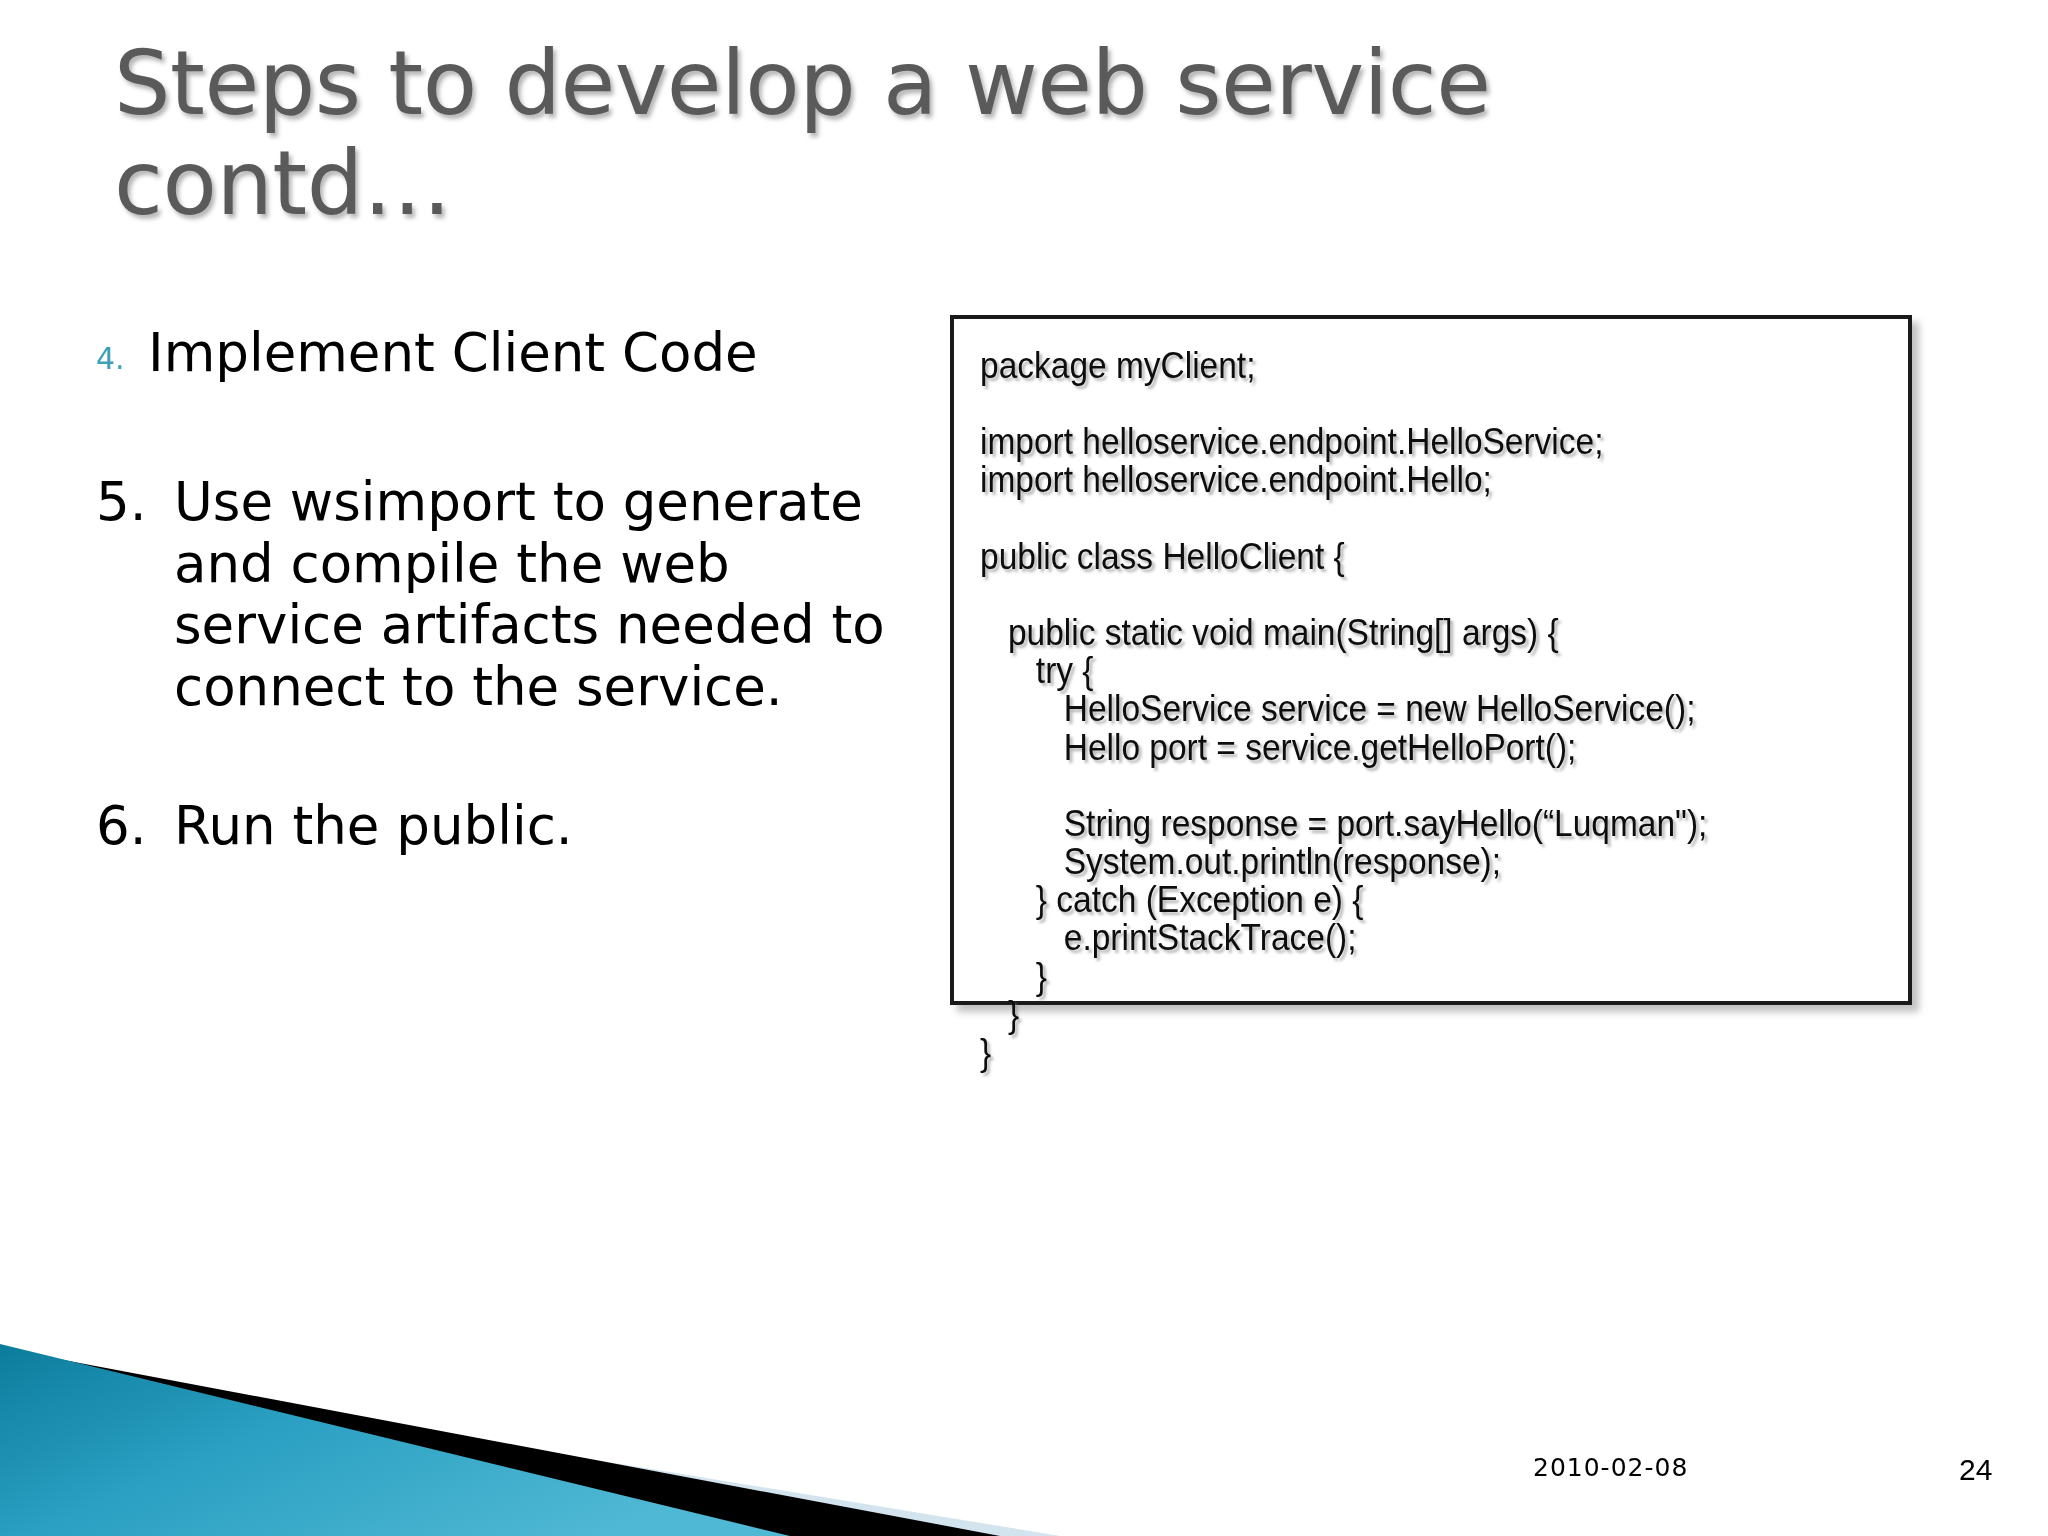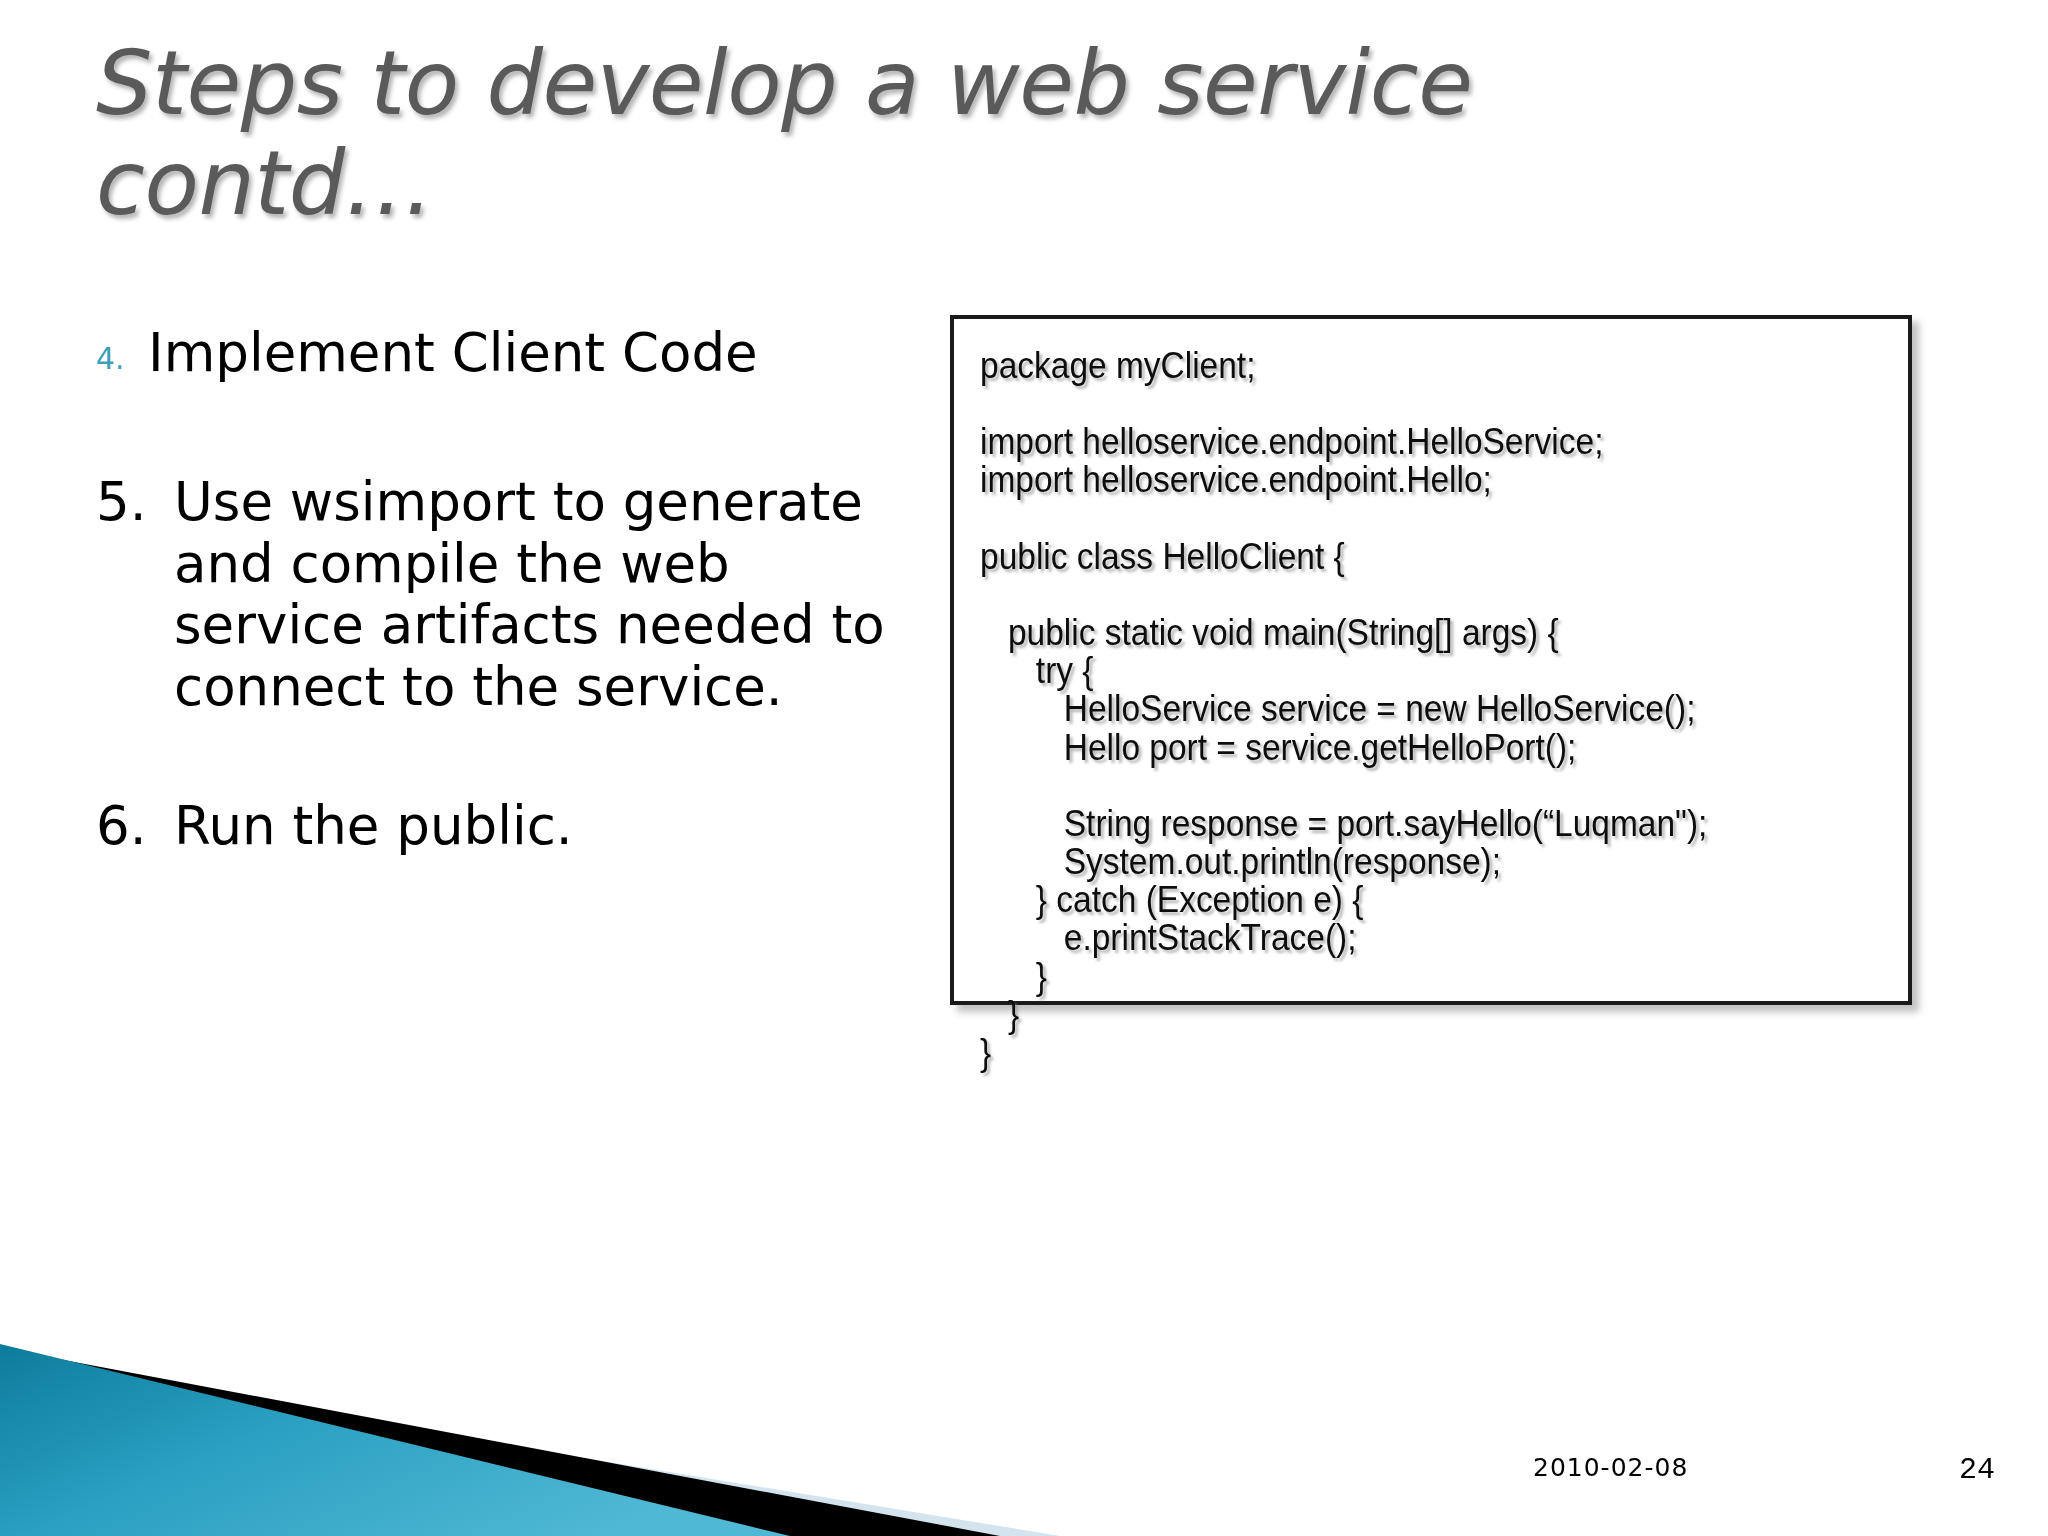--- a/index.html
+++ b/index.html
@@ -11,32 +11,31 @@
     width: 2048px;
     height: 1536px;
     position: relative;
     overflow: hidden;
     font-family: "Liberation Sans", sans-serif;
   }
 
   
   #title {
     position: absolute;
-    left: 96px;
+    left: 114px;
     top: 34px;
     width: 1700px;
     font-family: "DejaVu Sans", sans-serif;
     font-weight: 400;
     font-size: 89px;
     line-height: 1.12;
     color: #5a5a5a;
     letter-spacing: -0.5px;
     text-shadow: 3px 4px 4px rgba(120,120,120,0.55);
     white-space: pre-line;
-    font-style: italic;
   }
 
   
   #left-col {
     position: absolute;
     left: 96px;
     top: 322px;
     width: 790px;
   }
 
@@ -127,21 +126,21 @@
     top: 1453px;
     font-family: "DejaVu Sans", sans-serif;
     font-size: 25px;
     color: #000000;
     letter-spacing: 1px;
   }
   #footer-page {
     position: absolute;
     left: 1959px;
     top: 1453px;
-    font-family: Liberation Mono, monospace;
+    font-family: Liberation Sans, sans-serif;
     font-size: 30px;
     color: #000000;
   }
 </style>
 </head>
 <body>
 
 <div id="title">Steps to develop a web service
 contd…</div>
 

